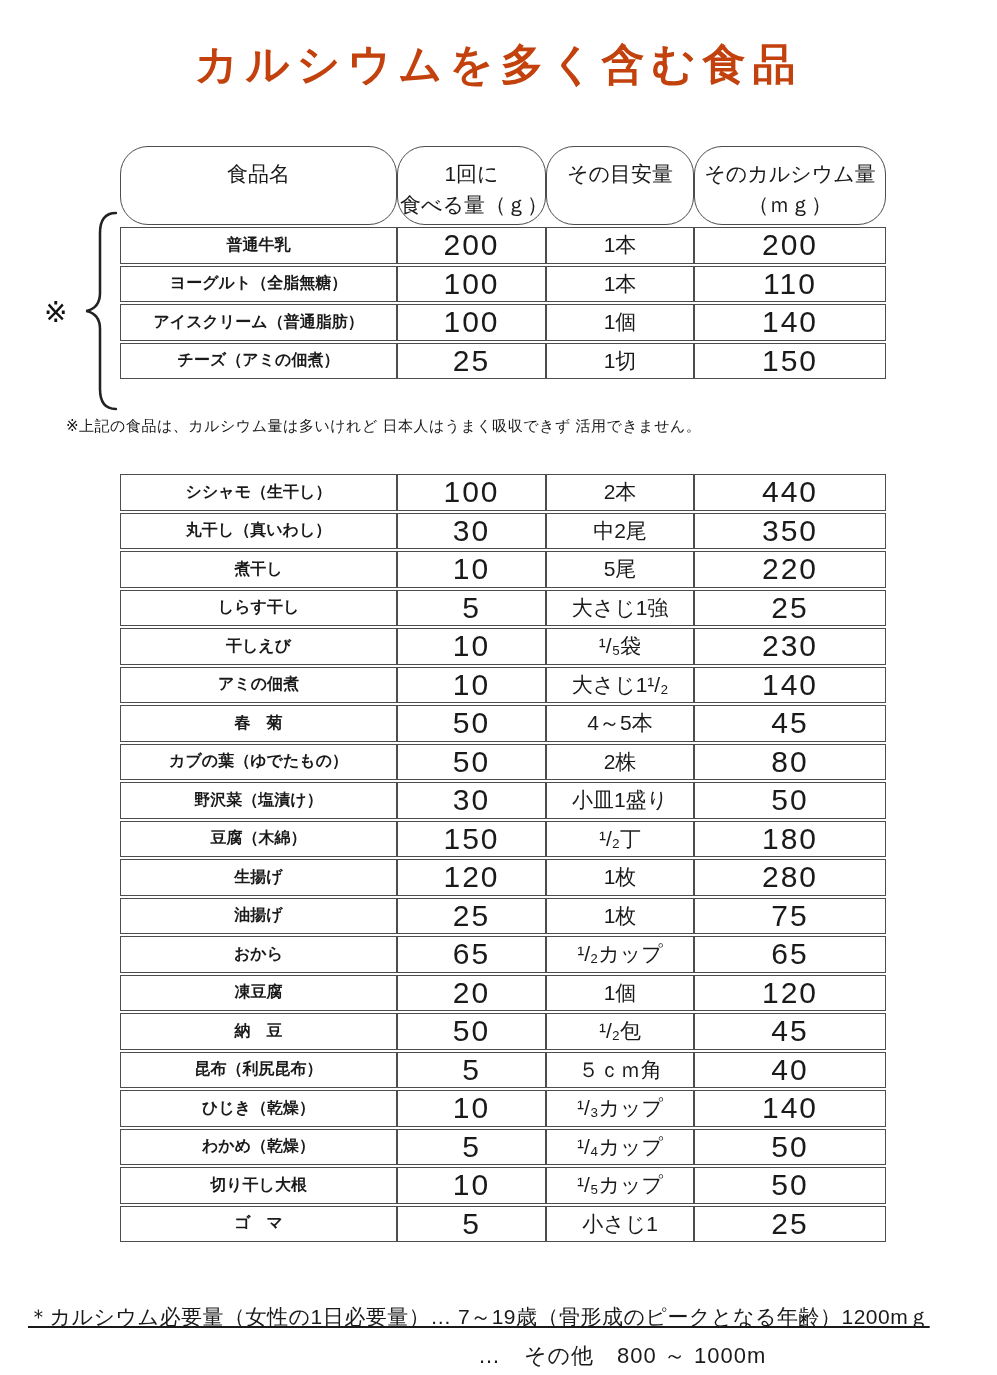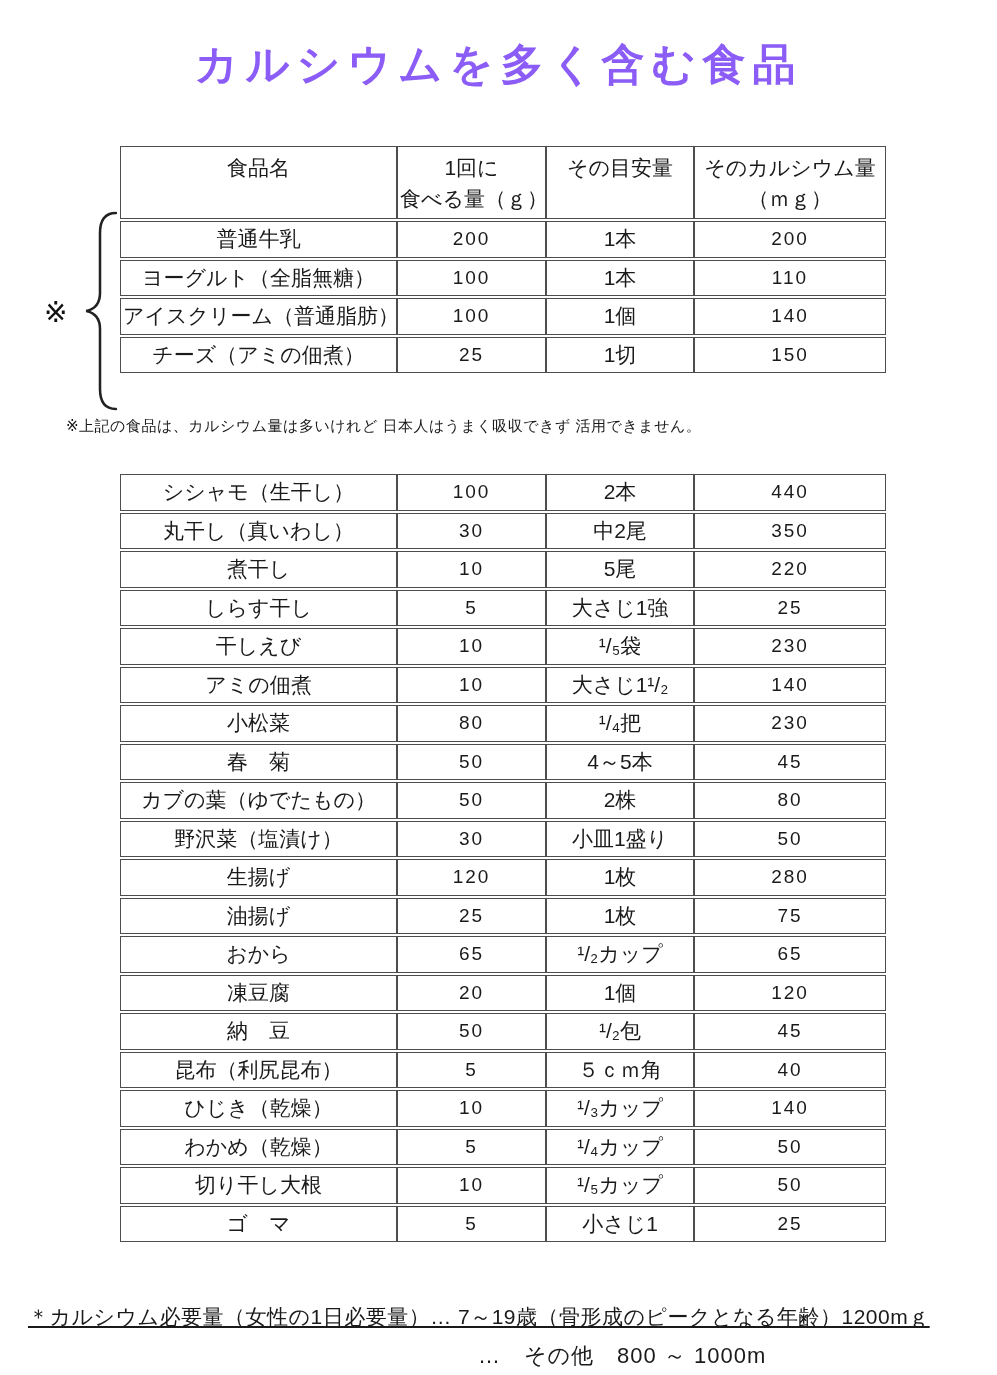--- a/index.html
+++ b/index.html
@@ -27,26 +27,26 @@
   #table1{top:144px;}
   #table2{top:450px;margin-top:22px;}
   th,td{
     border:1px solid #4d4d4d;
     background:#fff;
     text-align:center;vertical-align:middle;
     padding:0 2px;overflow:hidden;white-space:nowrap;
   }
   th{
     height:66px;vertical-align:top;
-    font-size:21px;font-weight:400;line-height:31px;padding-top:5px;
+    font-size:21px;font-weight:400;line-height:31px;padding-top:11px;border-radius:28px;
   }
   th .hline{display:block;}
   td{height:34.5px;}
-  td.c-name{font-size:21px;}
-  td.c-amount,td.c-calcium{font-size:19px;letter-spacing:2px;}
+  td.c-name{font-size:16px;font-weight:bold;}
+  td.c-amount,td.c-calcium{font-size:30px;letter-spacing:2px;}
   td.c-measure{font-size:21px;}
   
   .brace{
     position:absolute;left:82px;top:211px;width:36px;height:200px;
   }
   .marker{
     position:absolute;left:44px;top:296px;
     font-size:28px;color:#111;
   }
   
@@ -61,21 +61,21 @@
   .foot2{
     position:absolute;left:450px;top:1341px;
     font-size:22px;letter-spacing:1px;white-space:nowrap;margin-left:28px;
   }
 </style>
 </head>
 <body>
 
 <div class="page">
 
-  <h1 class="title" style="color: #8b5cf6;">カルシウムを多く含む食品</h1>
+  <h1 class="title" style="color: #c2410c;">カルシウムを多く含む食品</h1>
 
   <span class="marker">※</span>
   <svg class="brace" viewBox="0 0 34 200" preserveAspectRatio="none" aria-hidden="true">
     <path d="M32,2 Q17,2 17,22 L17,82 Q17,97 4,100 Q17,103 17,118 L17,178 Q17,198 32,198" fill="none" stroke="#222222" stroke-width="2.4" stroke-linecap="round"></path>
   </svg>
 
   <table id="table1">
     <colgroup>
       <col style="width:277px">
         <col style="width:149px">
@@ -181,26 +181,20 @@
           <td class="c-calcium">230</td>
         </tr>
 
         <tr>
           <td class="c-name">アミの佃煮</td>
           <td class="c-amount">10</td>
           <td class="c-measure">大さじ1¹/₂</td>
           <td class="c-calcium">140</td>
         </tr>
 
-        <tr>
-          <td class="c-name">小松菜</td>
-          <td class="c-amount">80</td>
-          <td class="c-measure">¹/₄把</td>
-          <td class="c-calcium">230</td>
-        </tr>
 
         <tr>
           <td class="c-name">春　菊</td>
           <td class="c-amount">50</td>
           <td class="c-measure">4～5本</td>
           <td class="c-calcium">45</td>
         </tr>
 
 
         <tr>
@@ -210,20 +204,26 @@
           <td class="c-calcium">80</td>
         </tr>
 
         <tr>
           <td class="c-name">野沢菜（塩漬け）</td>
           <td class="c-amount">30</td>
           <td class="c-measure">小皿1盛り</td>
           <td class="c-calcium">50</td>
         </tr>
 
+        <tr>
+          <td class="c-name">豆腐（木綿）</td>
+          <td class="c-amount">150</td>
+          <td class="c-measure">¹/₂丁</td>
+          <td class="c-calcium">180</td>
+        </tr>
 
         <tr>
           <td class="c-name">生揚げ</td>
           <td class="c-amount">120</td>
           <td class="c-measure">1枚</td>
           <td class="c-calcium">280</td>
         </tr>
 
         <tr>
           <td class="c-name">油揚げ</td>

